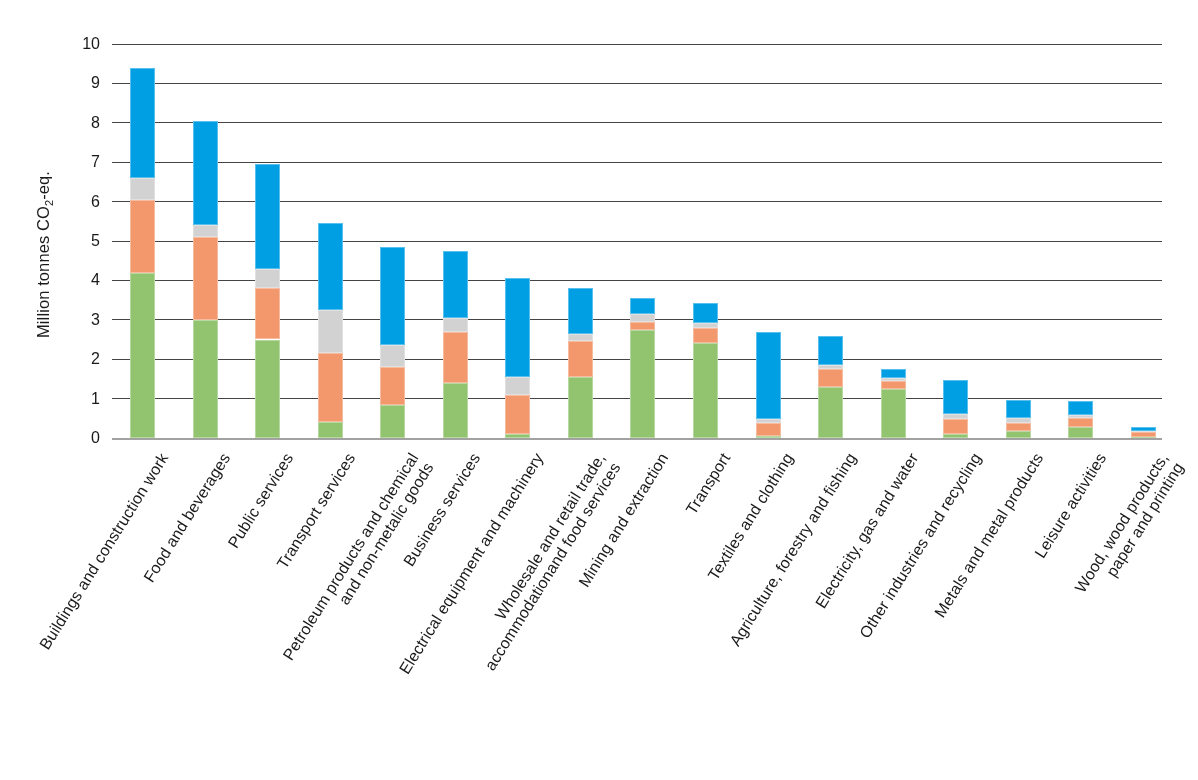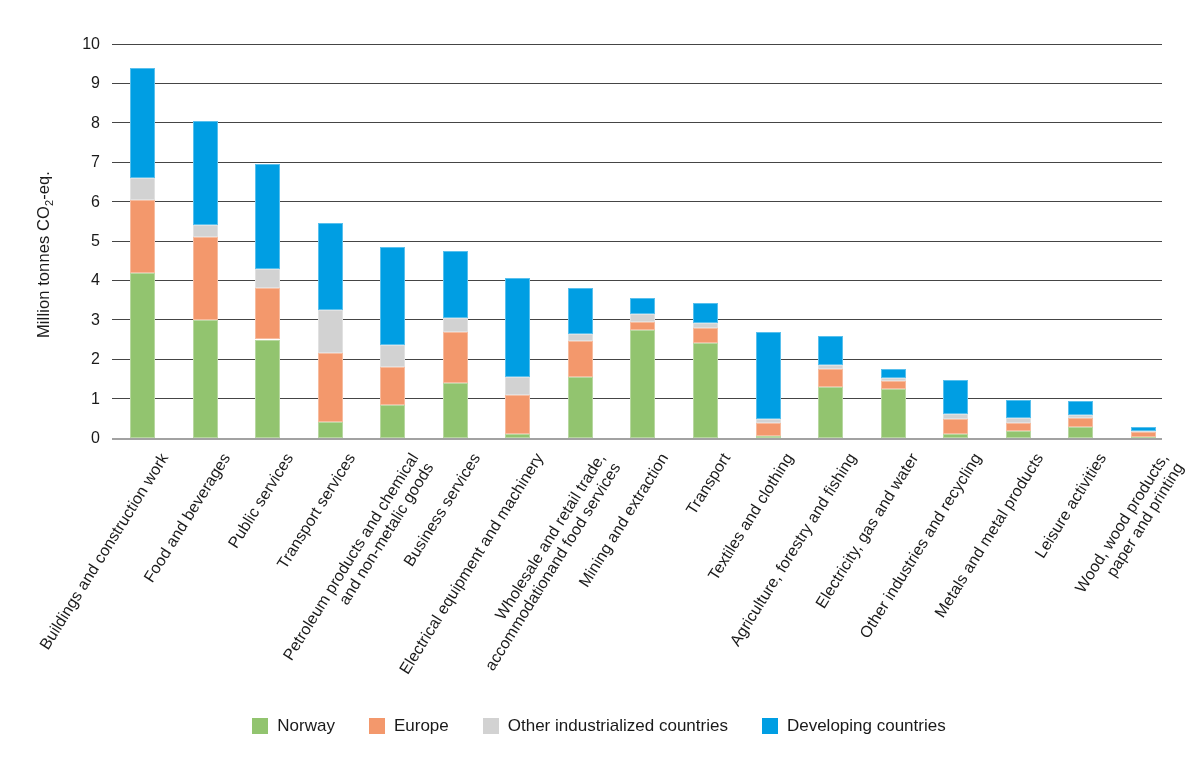--- a/index.html
+++ b/index.html
@@ -40,38 +40,20 @@
 <body>
 
 <div id="stage">
 
   <div class="ylabel-wrap">
     <span>Million tonnes CO</span><span class="sub">2</span><span>-eq.</span>
   </div>
 
   <div id="plot"></div>
 
-  <div class="legend" id="legend">
-      <div class="legend-item">
-        <span class="legend-swatch" style="background: rgb(146, 196, 111);"></span>
-        <span>Norway</span>
-      </div>
-      <div class="legend-item">
-        <span class="legend-swatch" style="background: rgb(243, 152, 108);"></span>
-        <span>Europe</span>
-      </div>
-      <div class="legend-item">
-        <span class="legend-swatch" style="background: rgb(210, 210, 210);"></span>
-        <span>Other industrialized countries</span>
-      </div>
-      <div class="legend-item">
-        <span class="legend-swatch" style="background: rgb(0, 158, 227);"></span>
-        <span>Developing countries</span>
-      </div>
-    </div>
 
 <div class="gridline zero" style="left: 112px; width: 1050px; top: 438px;"></div>
     <div class="ytick" style="left: 40px; top: 430px;">0</div>
     <div class="gridline" style="left: 112px; width: 1050px; top: 398.1px;"></div>
     <div class="ytick" style="left: 40px; top: 390.6px;">1</div>
     <div class="gridline" style="left: 112px; width: 1050px; top: 358.7px;"></div>
     <div class="ytick" style="left: 40px; top: 351.2px;">2</div>
     <div class="gridline" style="left: 112px; width: 1050px; top: 319.3px;"></div>
     <div class="ytick" style="left: 40px; top: 311.8px;">3</div>
     <div class="gridline" style="left: 112px; width: 1050px; top: 279.9px;"></div>

